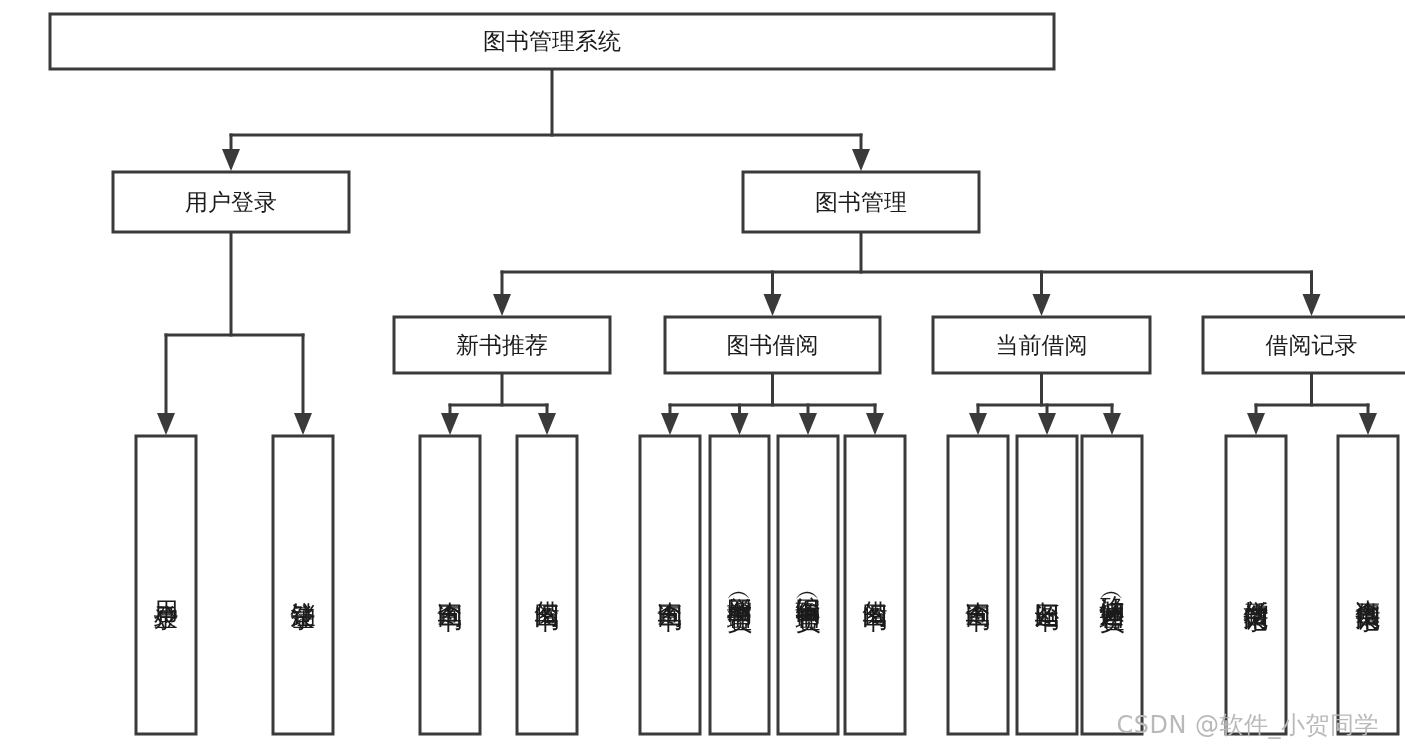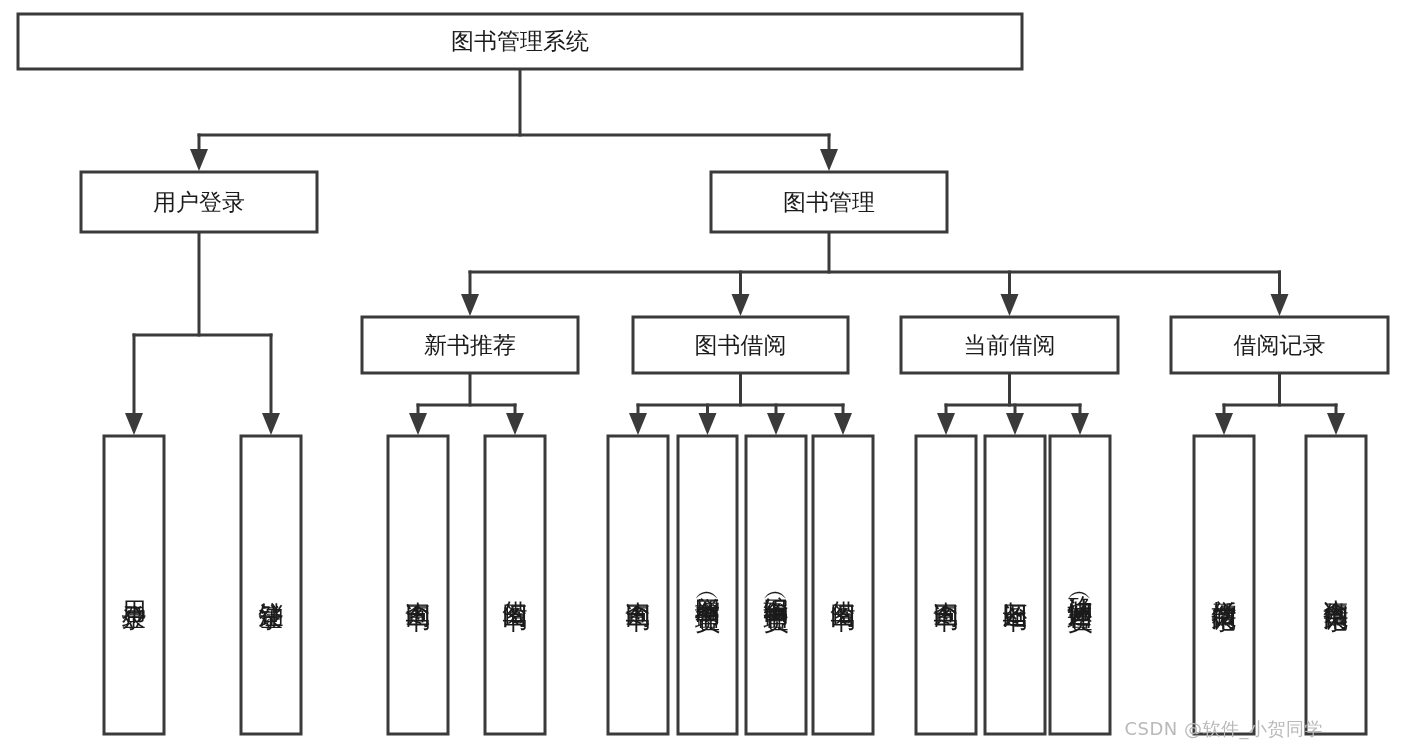--- a/index.html
+++ b/index.html
@@ -12,20 +12,21 @@
     width: 1405px;
     height: 747px;
     font-family: "DejaVu Sans", "Liberation Sans", sans-serif;
     overflow: hidden;
     position: relative;
   }
   #diagram-root {
     position: relative;
     width: 1351px;
     height: 747px;
+    margin-left: 32px;
   }
   svg.diagram {
     display: block;
     width: 1405px;
     height: 747px;
   }
   .node-box {
     fill: #ffffff;
     stroke: #3a3a3a;
     stroke-width: 3;
@@ -59,24 +60,24 @@
     text-orientation: upright;
     font-family: "DejaVu Sans", "Liberation Sans", sans-serif;
     font-size: 25px;
     line-height: 1.08;
     letter-spacing: 2px;
     color: #1b1b1b;
     white-space: nowrap;
   }
   .watermark {
     position: absolute;
-    right: 28px;
+    right: 4px;
     bottom: 6px;
     font-family: "DejaVu Sans", "Liberation Sans", sans-serif;
-    font-size: 18px;
+    font-size: 24px;
     color: #b9b9b9;
     letter-spacing: 0.5px;
     user-select: none;
     pointer-events: none;
   }
 </style>
 </head>
 <body>
 
 <div id="diagram-root">

